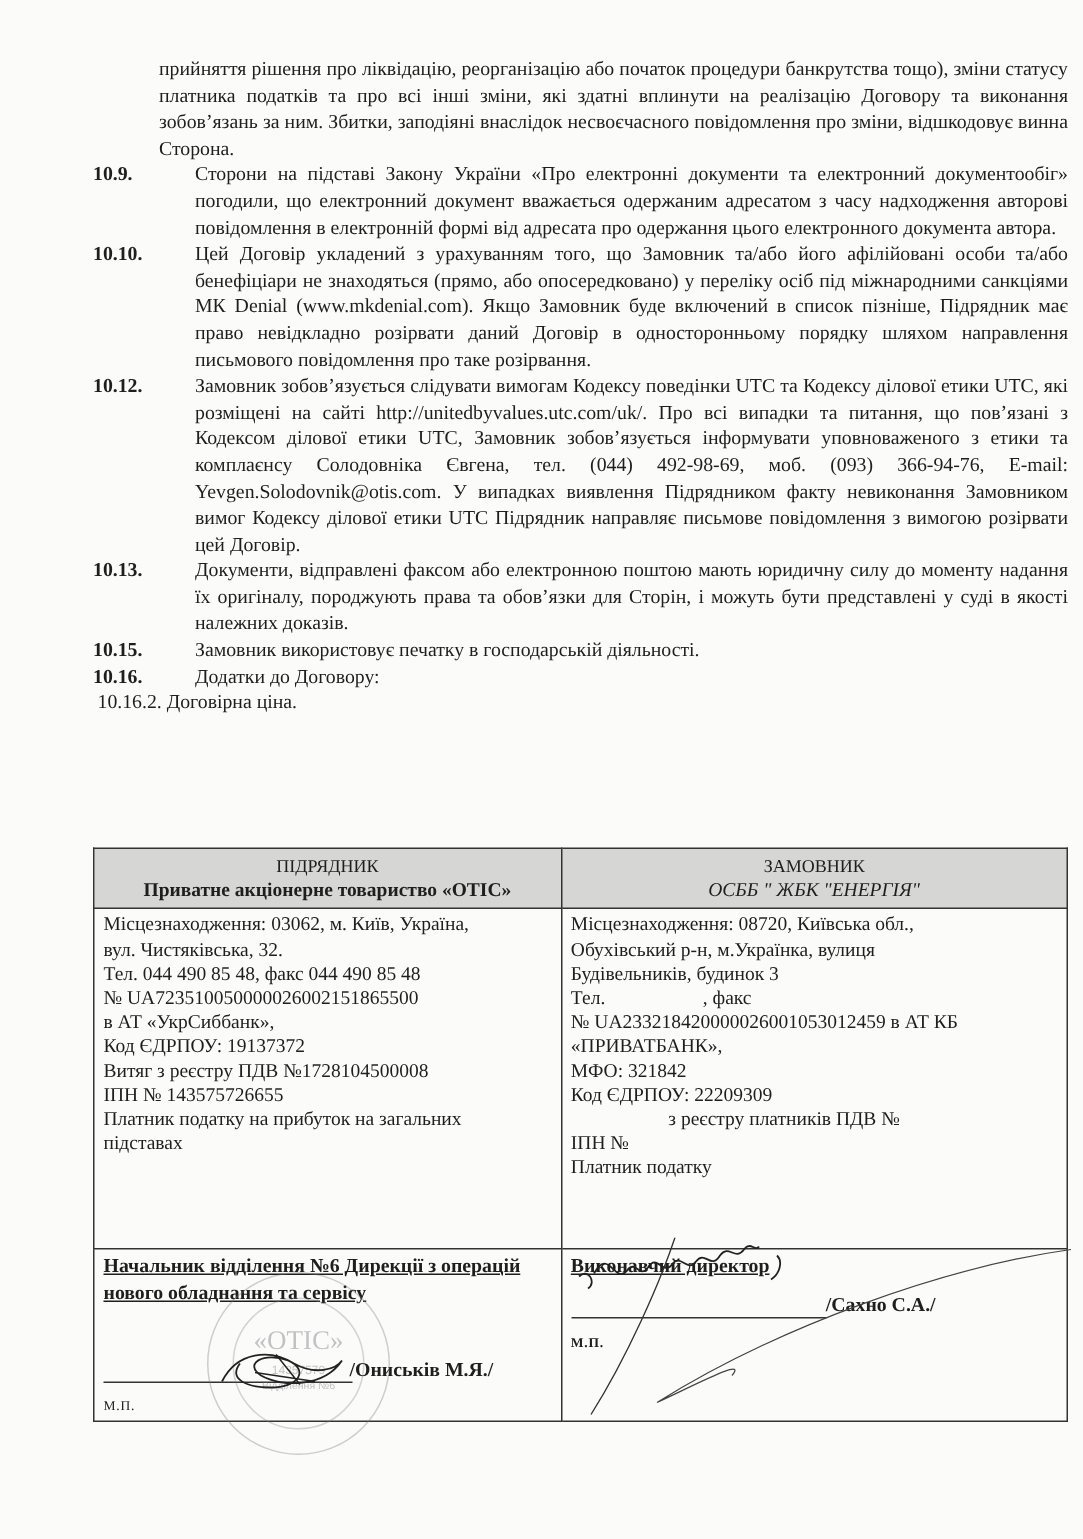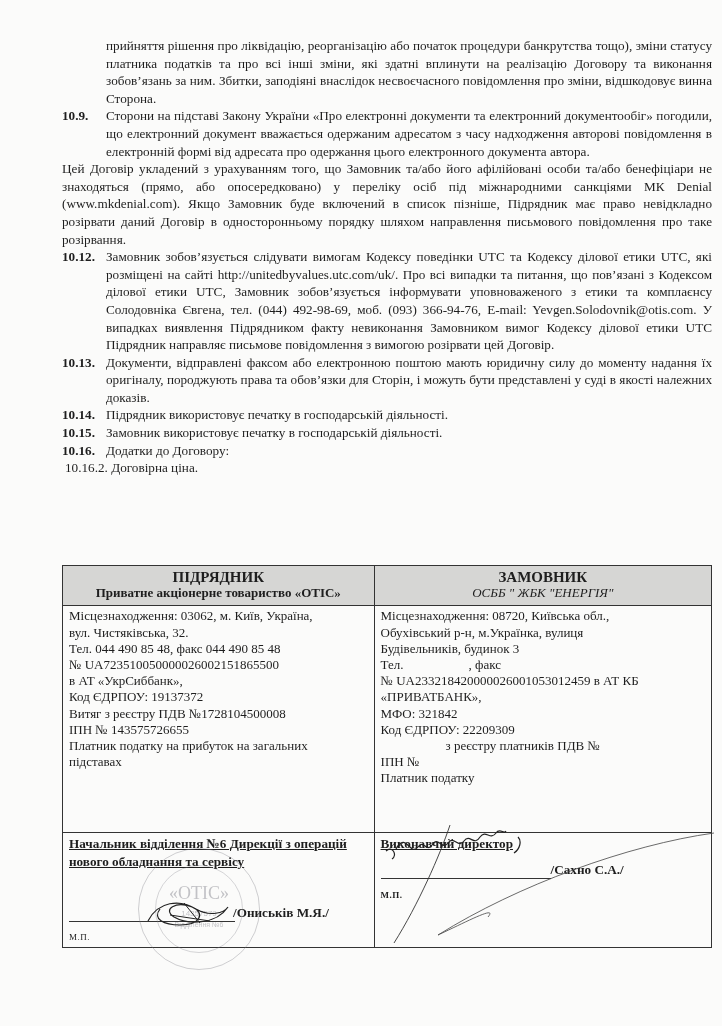--- a/index.html
+++ b/index.html
@@ -2,30 +2,30 @@
 <html><head>
 <meta charset="utf-8">
 <style>
   html, body { margin: 0; padding: 0; }
   body {
     width: 722px; height: 1026px; background: #fbfbfa; position: relative; overflow: hidden;
     font-family: "Liberation Serif", serif; color: #1e1e1e;
   }
   .page { position: absolute; left: 0; top: 0; width: 722px; height: 1026px; }
   .clauses { position: absolute; left: 62px; top: 37px; width: 650px; font-size: 13.2px; line-height: 17.6px; }
-  .clause { display: flex; text-align: justify; }
+  .clause { display: flex; text-align: justify; gap: 24px; }
   .clause .num { font-weight: bold; flex: 0 0 44px; white-space: nowrap; }
   .clause .txt { flex: 1; text-align: justify; }
   .cont { padding-left: 44px; text-align: justify; }
   .sub { padding-left: 3px; }
   .section-title { position: absolute; top: 548px; left: 62px; width: 650px; text-align: center; font-weight: bold; font-size: 13.5px; letter-spacing: 0.2px; margin-top: 41px; }
   table.req { position: absolute; left: 62px; top: 565px; width: 650px; border-collapse: collapse; font-size: 13px; line-height: 16.2px; }
   table.req td { border: 1.2px solid #333; vertical-align: top; padding: 2px 6px; }
   .hdr { background: #d6d6d4; text-align: center; }
-  .hdr .role { font-weight: bold; font-size: 15px; padding-top: 1px; }
+  .hdr .role { font-weight: normal; font-size: 12px; padding-top: 1px; }
   .hdr .org { font-weight: bold; font-size: 13px; padding-bottom: 2px; }
   .hdr .org.it { font-style: italic; font-weight: normal; }
   .details { height: 222px; }
   .details div { white-space: nowrap; }
   .sign { height: 110px; position: relative; text-decoration: underline; }
   .sign .ttl { font-weight: bold; font-size: 13.2px; line-height: 18px; }
   .sigline { position: absolute; border-bottom: 1px solid #333; }
   .signame { position: absolute; font-weight: bold; font-size: 13.2px; }
   .mp { position: absolute; font-size: 9px; letter-spacing: 0.5px; }
   .stamp { position: absolute; border-radius: 50%; border: 1.5px solid rgba(120,120,130,0.35); pointer-events: none; }
@@ -39,33 +39,30 @@
 <div class="page">
 
   <div class="clauses">
     <div class="cont">прийняття рішення про ліквідацію, реорганізацію або початок процедури банкрутства тощо), зміни статусу платника податків та про всі інші зміни, які здатні вплинути на реалізацію Договору та виконання зобов’язань за ним. Збитки, заподіяні внаслідок несвоєчасного повідомлення про зміни, відшкодовує винна Сторона.</div>
 
     <div class="clause">
       <span class="num">10.9.</span>
       <span class="txt">Сторони на підставі Закону України «Про електронні документи та електронний документообіг» погодили, що електронний документ вважається одержаним адресатом з часу надходження авторові повідомлення в електронній формі від адресата про одержання цього електронного документа автора.</span>
     </div>
     <div class="clause">
+      <span class="num">10.10.</span>
       <span class="txt">Цей Договір укладений з урахуванням того, що Замовник та/або його афілійовані особи та/або бенефіціари не знаходяться (прямо, або опосередковано) у переліку осіб під міжнародними санкціями МК Denial (www.mkdenial.com). Якщо Замовник буде включений в список пізніше, Підрядник має право невідкладно розірвати даний Договір в односторонньому порядку шляхом направлення письмового повідомлення про таке розірвання.</span>
     </div>
     <div class="clause">
       <span class="num">10.12.</span>
       <span class="txt">Замовник зобов’язується слідувати вимогам Кодексу поведінки UTC та Кодексу ділової етики UTC, які розміщені на сайті http://unitedbyvalues.utc.com/uk/. Про всі випадки та питання, що пов’язані з Кодексом ділової етики UTC, Замовник зобов’язується інформувати уповноваженого з етики та комплаєнсу Солодовніка Євгена, тел. (044) 492-98-69, моб. (093) 366-94-76, E-mail: Yevgen.Solodovnik@otis.com. У випадках виявлення Підрядником факту невиконання Замовником вимог Кодексу ділової етики UTC Підрядник направляє письмове повідомлення з вимогою розірвати цей Договір.</span>
     </div>
     <div class="clause">
       <span class="num">10.13.</span>
       <span class="txt">Документи, відправлені факсом або електронною поштою мають юридичну силу до моменту надання їх оригіналу, породжують права та обов’язки для Сторін, і можуть бути представлені у суді в якості належних доказів.</span>
-    </div>
-    <div class="clause">
-      <span class="num">10.14.</span>
-      <span class="txt">Підрядник використовує  печатку в господарській діяльності.</span>
     </div>
     <div class="clause">
       <span class="num">10.15.</span>
       <span class="txt">Замовник використовує  печатку в господарській діяльності.</span>
     </div>
     <div class="clause">
       <span class="num">10.16.</span>
       <span class="txt">Додатки до Договору:</span>
     </div>
     <div class="sub">10.16.2. Договірна ціна.</div>

